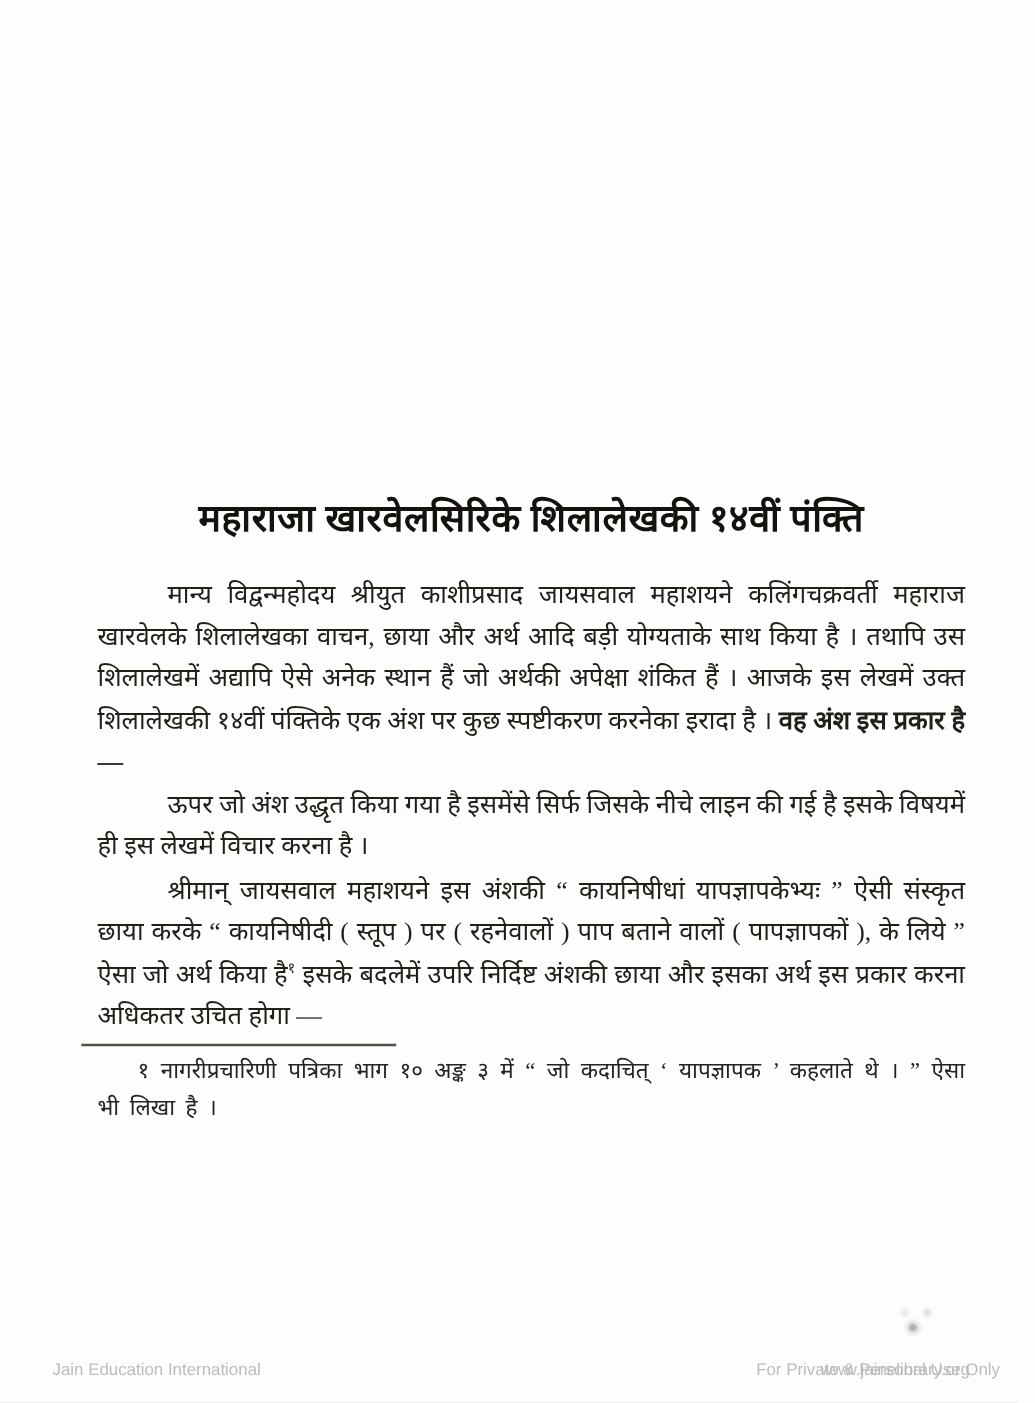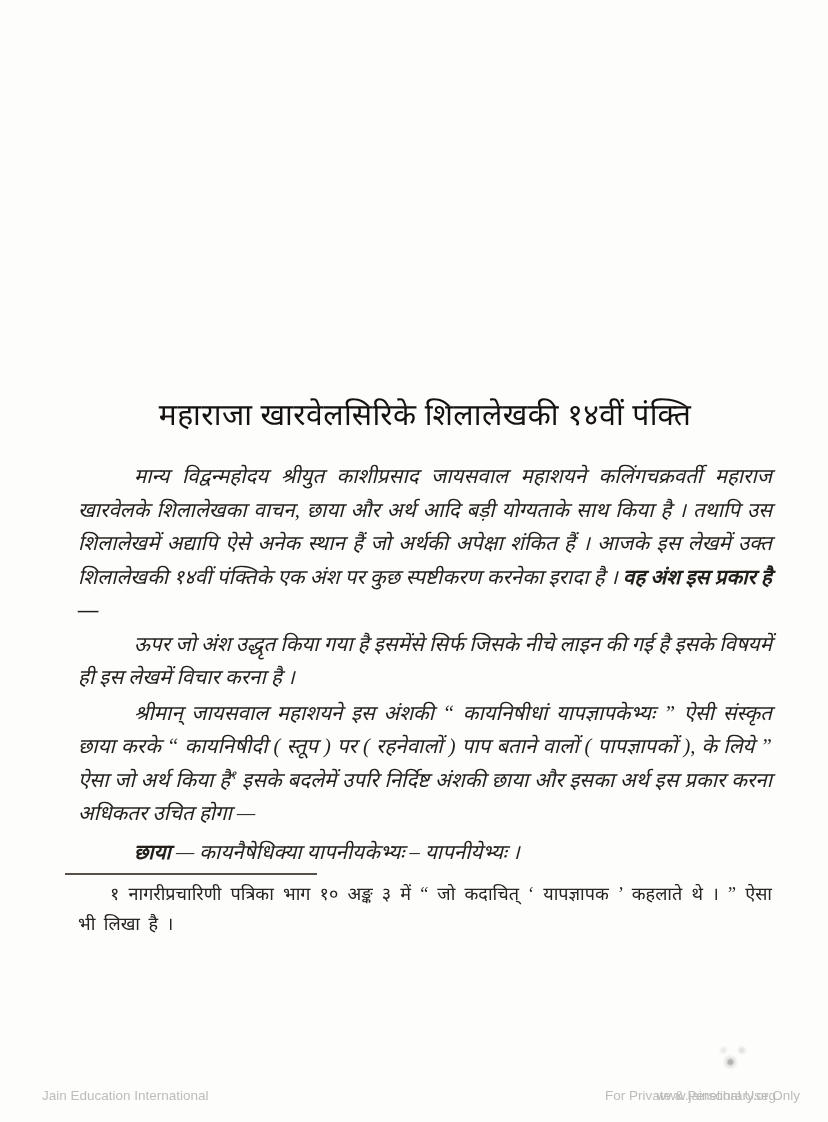--- a/index.html
+++ b/index.html
@@ -14,32 +14,32 @@
   }
   .content{
     position:absolute;
     left:78px;top:0;
     width:694px;
   }
   .doc-title{
     margin:393px 0 26px 0;
     text-align:center;
     font-size:30px;
-    font-weight:400;
+    font-weight:700;
     letter-spacing:0.5px;
     color:#14110e;
   }
   .body-block{
     font-size:20.5px;
     line-height:33.5px;
     text-align:justify;
     margin:0;
     color:#221f1b;
   }
-  .indent{ text-indent:56px;font-style:italic; }
+  .indent{ text-indent:56px; }
   .quote-block{
     margin-top:10px;
     text-indent:32px;
     word-spacing:0.30em;
   }
   .p3{ margin-top:2px; }
   .chhaya-line{ margin-top:5px; }
   .arth-line{ margin-top:5px; }
   .b{ font-weight:700; }
   sup{ font-size:12px; line-height:0; }
@@ -88,21 +88,20 @@
 
     <h1 class="doc-title">महाराजा खारवेलसिरिके शिलालेखकी १४वीं पंक्ति</h1>
 
     <p class="body-block indent"><span>मान्य विद्वन्महोदय श्रीयुत काशीप्रसाद जायसवाल महाशयने कलिंगचक्रवर्ती महाराज खारवेलके शिलालेखका वाचन, छाया और अर्थ आदि बड़ी योग्यताके साथ किया है । तथापि उस शिलालेखमें अद्यापि ऐसे अनेक स्थान हैं जो अर्थकी अपेक्षा शंकित हैं । आजके इस लेखमें उक्त शिलालेखकी १४वीं पंक्तिके एक अंश पर कुछ स्पष्टीकरण करनेका इरादा है । </span><span class="b">वह अंश इस प्रकार है —</span></p>
 
 
     <p class="body-block indent"><span>ऊपर जो अंश उद्धृत किया गया है इसमेंसे सिर्फ जिसके नीचे लाइन की गई है इसके विषयमें ही इस लेखमें विचार करना है ।</span></p>
 
     <p class="body-block indent p3"><span>श्रीमान् जायसवाल महाशयने इस अंशकी “ कायनिषीधां यापज्ञापकेभ्यः ” ऐसी संस्कृत छाया करके “ कायनिषीदी ( स्तूप ) पर ( रहनेवालों ) पाप बताने वालों ( पापज्ञापकों ), के लिये ” ऐसा जो अर्थ किया है</span><sup>१</sup><span> इसके बदलेमें उपरि निर्दिष्ट अंशकी छाया और इसका अर्थ इस प्रकार करना अधिकतर उचित होगा —</span></p>
 
-    <p class="body-block indent chhaya-line"><span class="b">छाया</span><span> — कायनैषेधिक्या यापनीयकेभ्यः – यापनीयेभ्यः ।</span></p>
 
 
     <hr class="footnote-rule">
 
     <p class="footnote fn1"><span>१ नागरीप्रचारिणी पत्रिका भाग १० अङ्क ३ में “ जो कदाचित् ‘ यापज्ञापक ’ कहलाते थे । ” ऐसा भी लिखा है ।</span></p>
 
   </div>
 
   <div class="smudge"></div>
 

